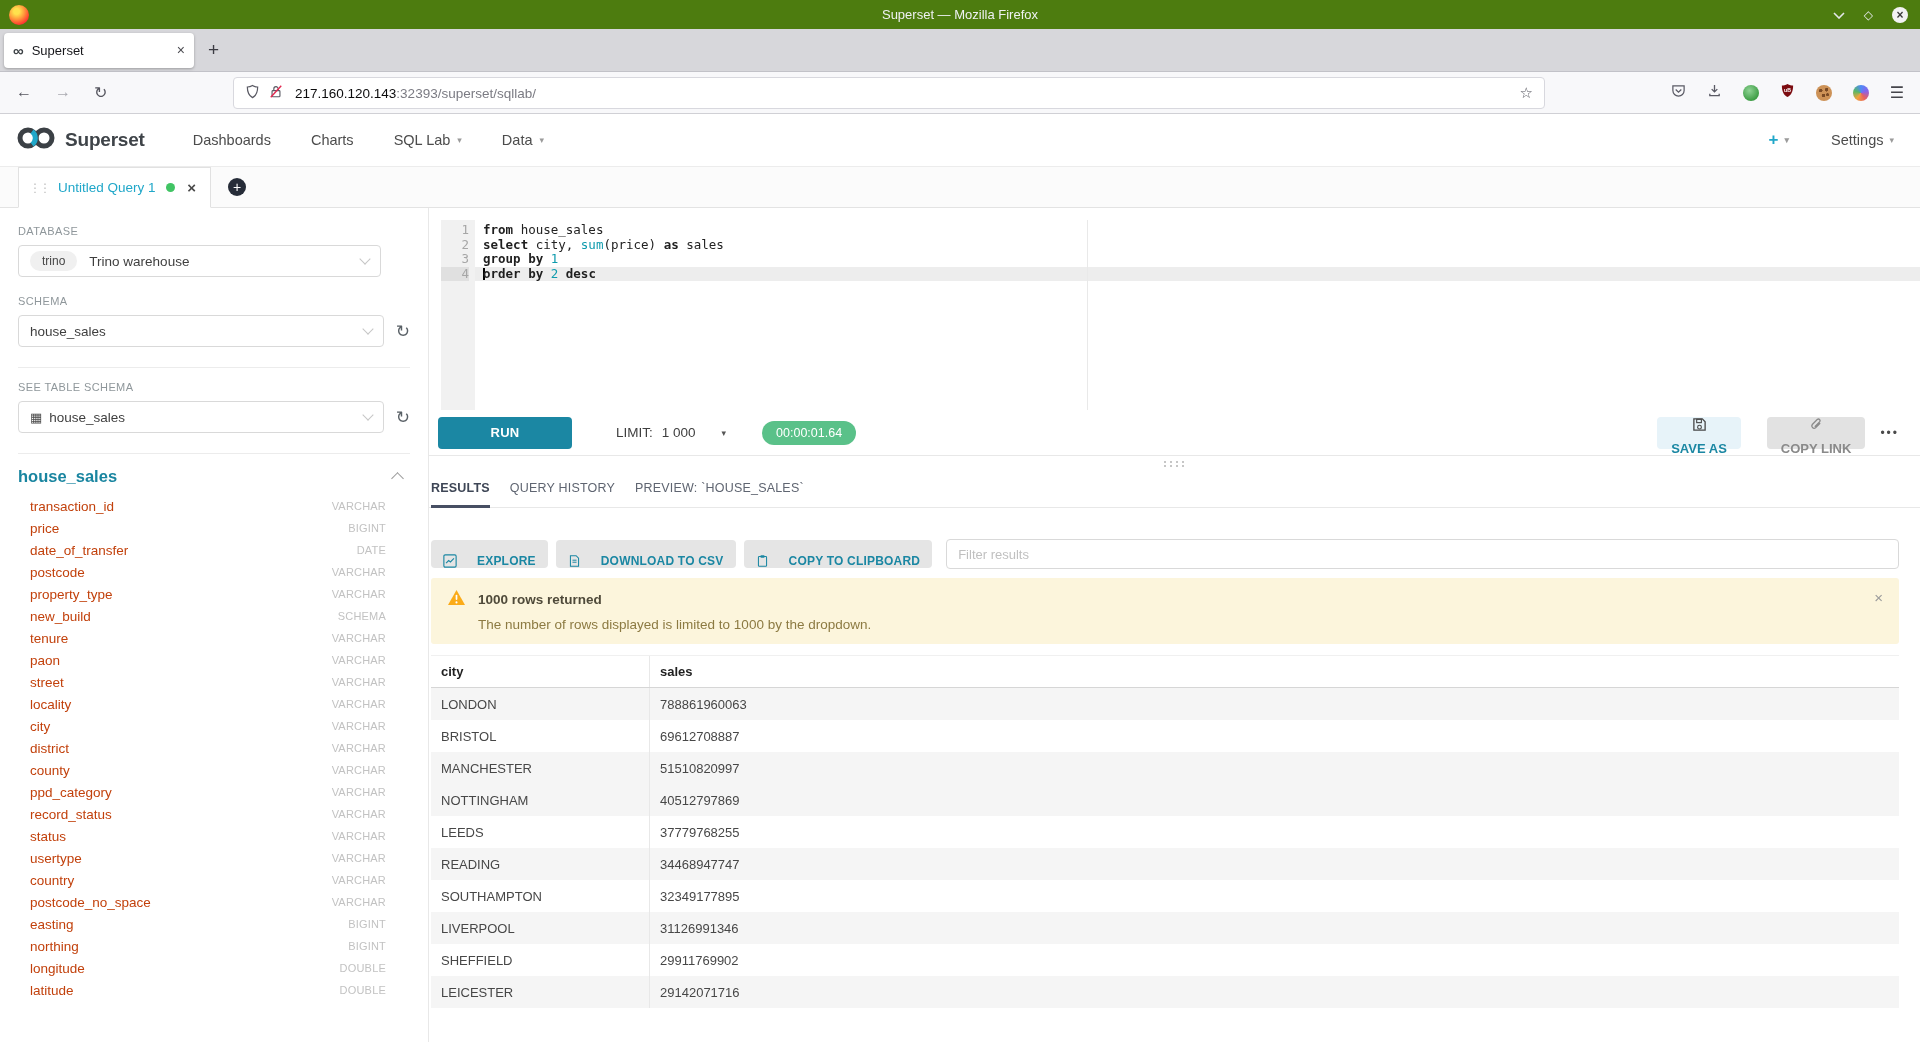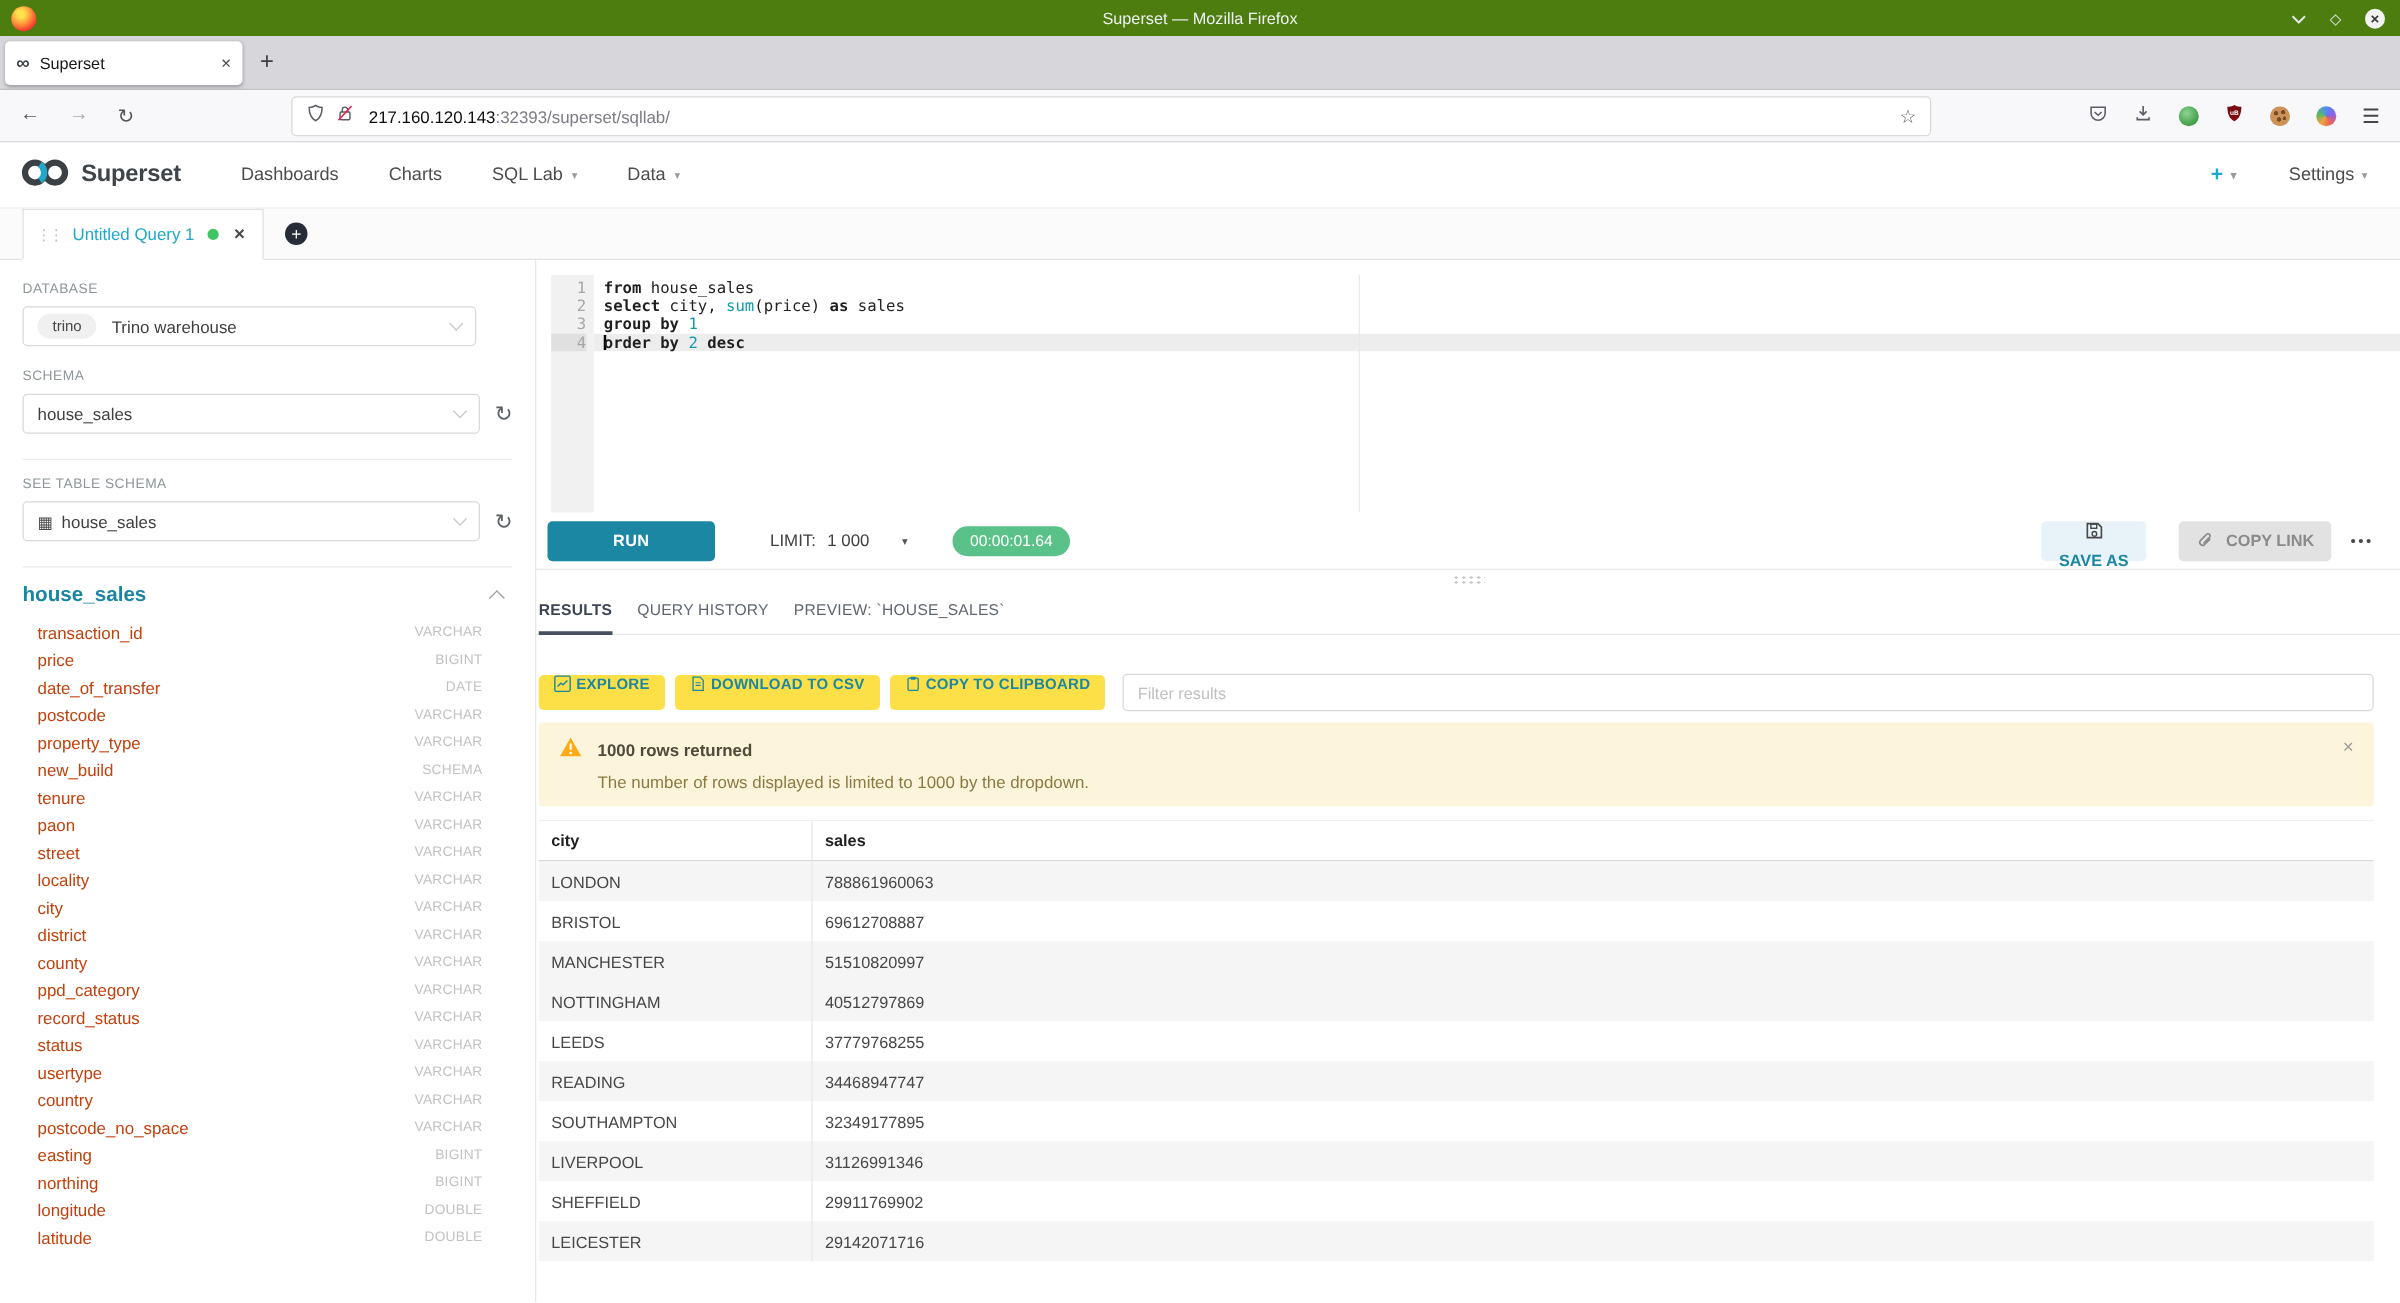--- a/index.html
+++ b/index.html
@@ -103,33 +103,33 @@
   .printmargin { position:absolute; left:612px; top:0; bottom:0; width:1px; background:#e9e9e9; }
 
   .runbar { height:46px; border-bottom:1px solid #e8e8e8; display:flex; align-items:center; padding:0 21px 0 9px; }
   .runbtn { width:134px; height:32px; background:#1b87a3; color:#fff; font-weight:700; font-size:13px; letter-spacing:.3px; border:none; border-radius:4px; font-family:inherit; }
   .limit { margin-left:44px; display:flex; align-items:center; font-size:13.5px; color:#3f3f3f; }
   .limit .lv { margin-left:9px; }
   .limit .caret { font-size:9px; color:#555; margin-left:26px; }
   .elapsed { margin-left:36px; height:24px; border-radius:12px; background:#5ac189; color:#fff; font-size:12.5px; display:flex; align-items:center; padding:0 14px; }
   .rspacer { flex:1; }
   .saveas { height:32px; background:#e7f3f9; color:#1b87a3; font-weight:700; font-size:13px; border:none; border-radius:4px; display:flex; align-items:center; gap:9px; padding:0 14px; font-family:inherit;flex-direction:column; }
-  .copylink { margin-left:26px; height:32px; background:#e2e2e2; color:#8a8a8a; font-weight:700; font-size:13px; border:none; border-radius:4px; display:flex; align-items:center; gap:9px; padding:0 14px; font-family:inherit; }
+  .copylink { margin-left:26px; height:32px; background:#e2e2e2; color:#8a8a8a; font-weight:700; font-size:13px; border:none; border-radius:4px; display:flex; align-items:center; gap:9px; padding:0 14px; font-family:inherit;flex-direction:column; }
   .morebtn { margin-left:15px; color:#4a4a4a; font-size:12px; letter-spacing:2px; }
 
   .dragstrip { height:16px; display:flex; align-items:center; justify-content:center; }
   .draghandle { width:26px; height:8px; background-image:radial-gradient(#c6c6c6 1.2px, transparent 1.4px); background-size:6px 4px; }
 
   .southtabs { height:36px; display:flex; align-items:flex-end; gap:20px; padding-left:2px; border-bottom:1px solid #e8e8e8; }
   .stab { font-size:12.5px; color:#5f6571; padding-bottom:12px; position:relative; letter-spacing:.2px; }
   .stab.active { color:#3e4656; font-weight:700; }
   .stab.active::after { content:""; position:absolute; left:0; right:0; bottom:-1px; height:3px; background:#474f63; }
 
   .actionsrow { margin-top:31px; padding:0 21px 0 2px; display:flex; align-items:center; gap:8px; }
-  .actbtn { height:28px; background:#fde047; color:#1b87a3; font-weight:700; font-size:12px; border:none; border-radius:4px; display:flex; align-items:flex-start; gap:4px; padding:0 12px; letter-spacing:.2px; font-family:inherit; }
+  .actbtn { height:28px; background:#e5e5e5; color:#1b87a3; font-weight:700; font-size:12px; border:none; border-radius:4px; display:flex; align-items:flex-end; gap:20px; padding:0 12px; letter-spacing:.2px; font-family:inherit; }
   .aicon { display:flex; align-items:center; }
   .filterinput { flex:1; height:30px; border:1px solid #d9d9d9; border-radius:4px; padding:0 11px; font-size:13px; color:#444; margin-left:6px; font-family:inherit; outline:none; }
   .filterinput::placeholder { color:#c0c0c0; }
 
   .alert { margin:9px 21px 0 2px; background:#fcf5dc; border-radius:3px; padding:11px 16px 12px 16px; position:relative; }
   .alert-title-row { display:flex; align-items:center; gap:12px; }
   .alert-title { font-size:13.5px; font-weight:700; color:#4f4a3a; }
   .alert-body { margin-left:31px; margin-top:7px; font-size:13.5px; color:#8c7a42; }
   .alert-close { position:absolute; right:16px; top:11px; color:#9b9b9b; font-size:15px; }
 

